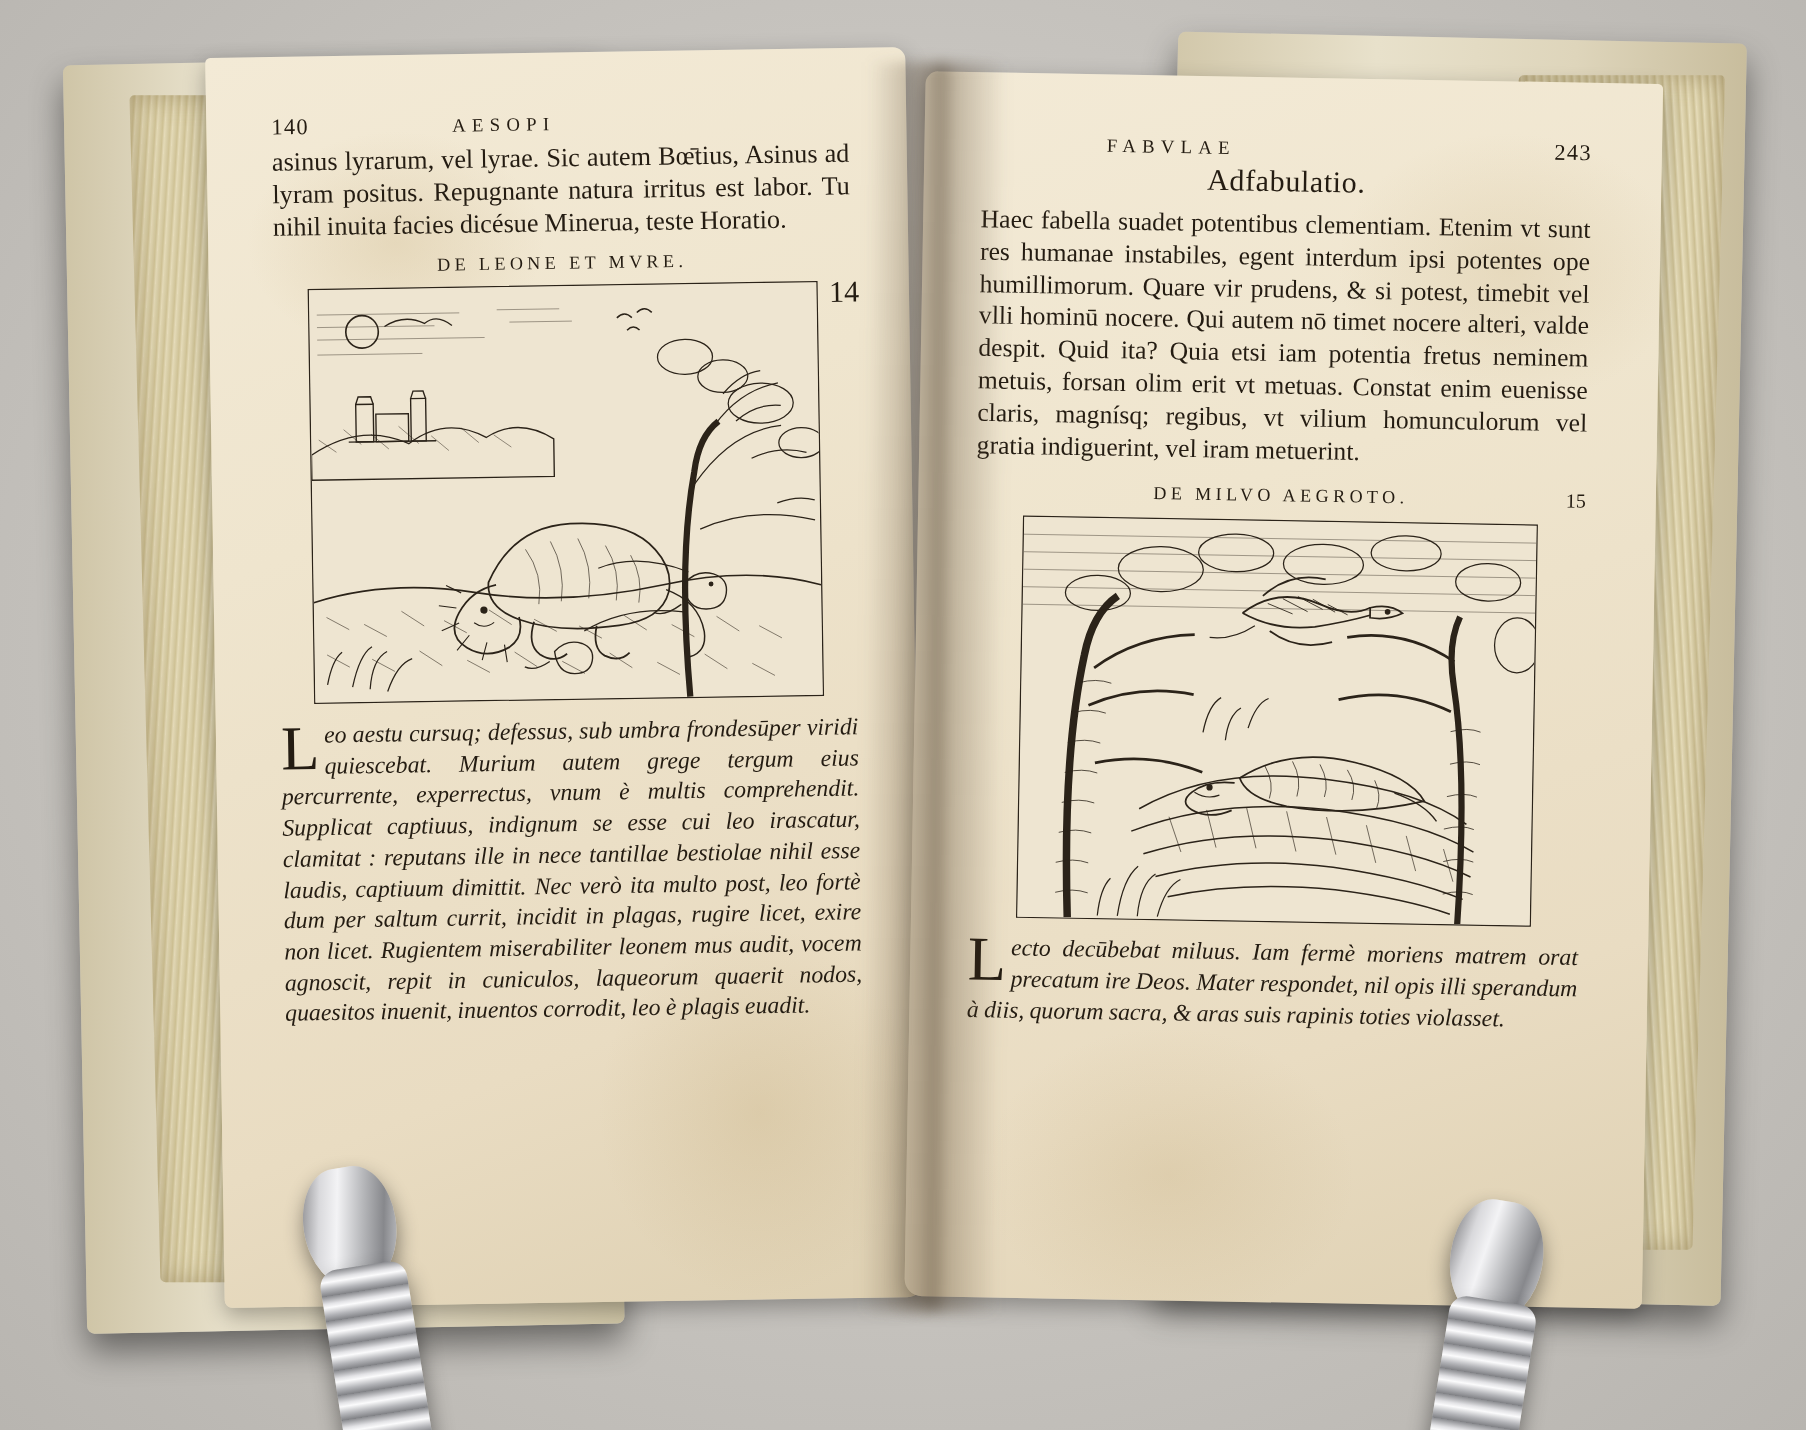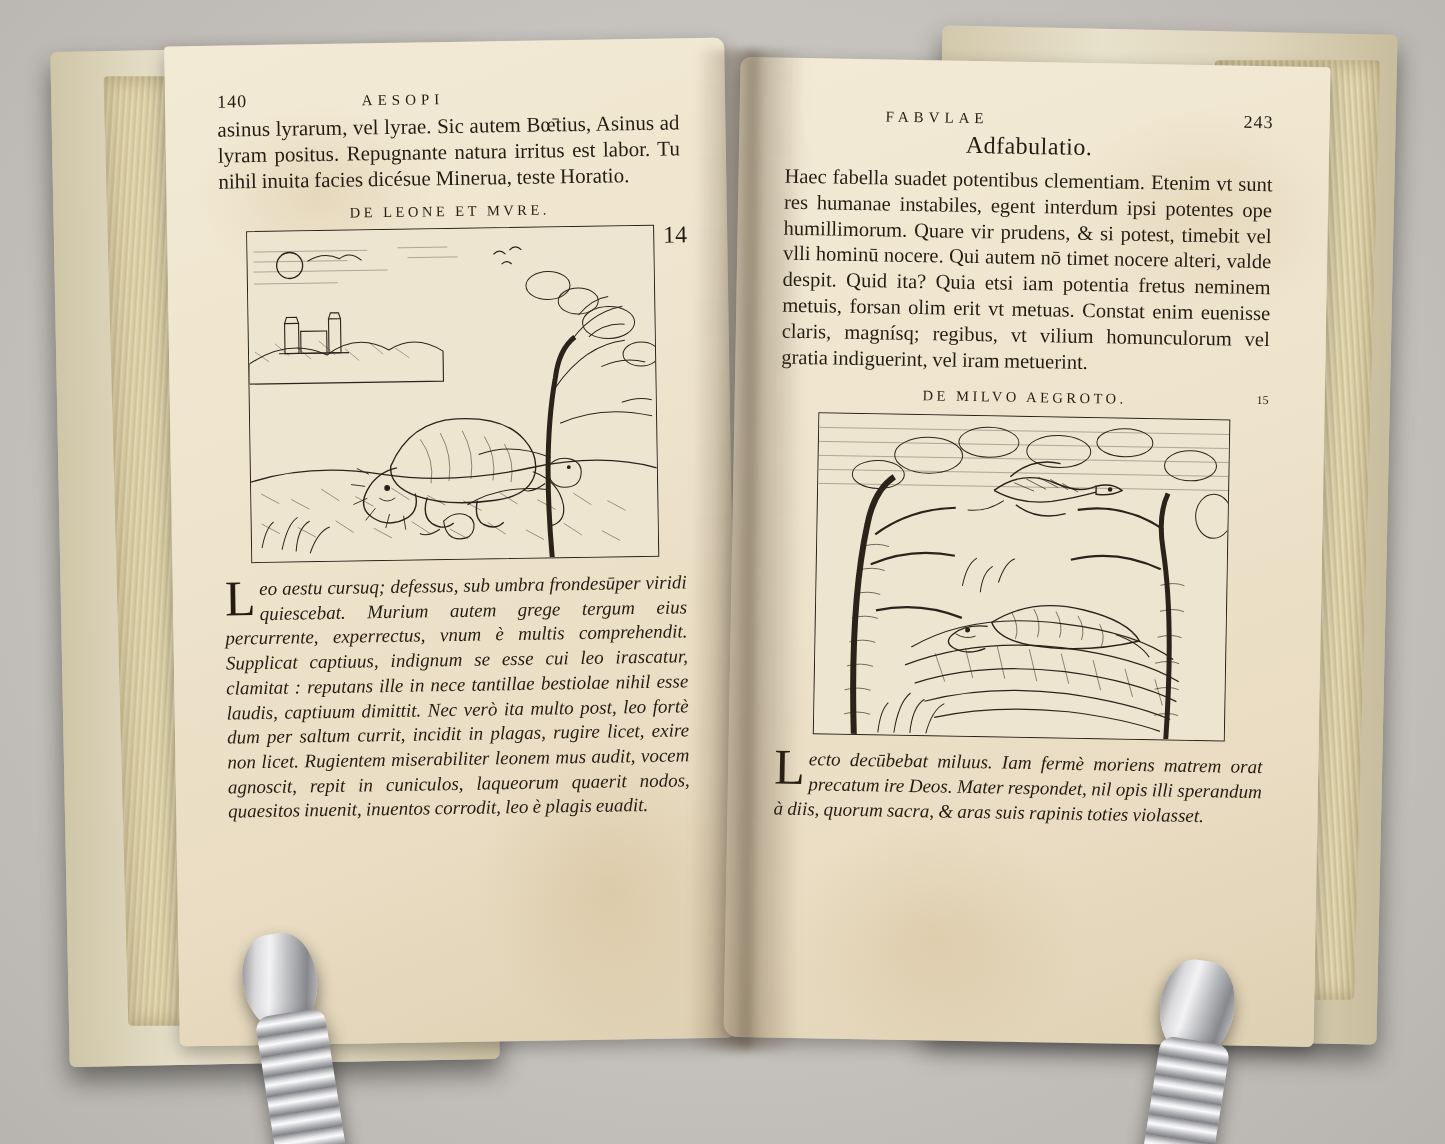--- a/index.html
+++ b/index.html
@@ -145,21 +145,21 @@
   .title-row {
     display: flex;
     justify-content: center;
     align-items: baseline;
     position: relative;
     margin: 14px 0 10px 0;
   }
   .title-row .num {
     position: absolute;
     right: 0;
-    font-size: 12px;
+    font-size: 16px;
   }
   .centered-head {
     text-align: center;
     font-size: 24px;
     margin: 2px 0 8px 0;
     letter-spacing: 0.5px;
   }
   .dropcap::first-letter {
     float: left;
     font-size: 50px;

